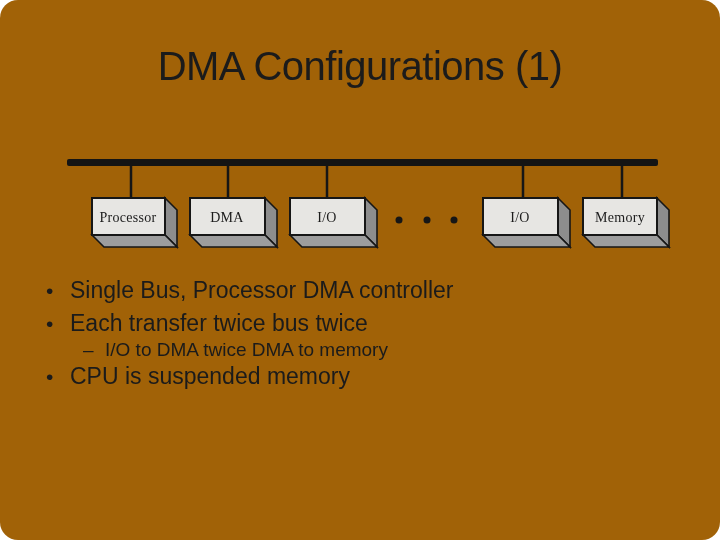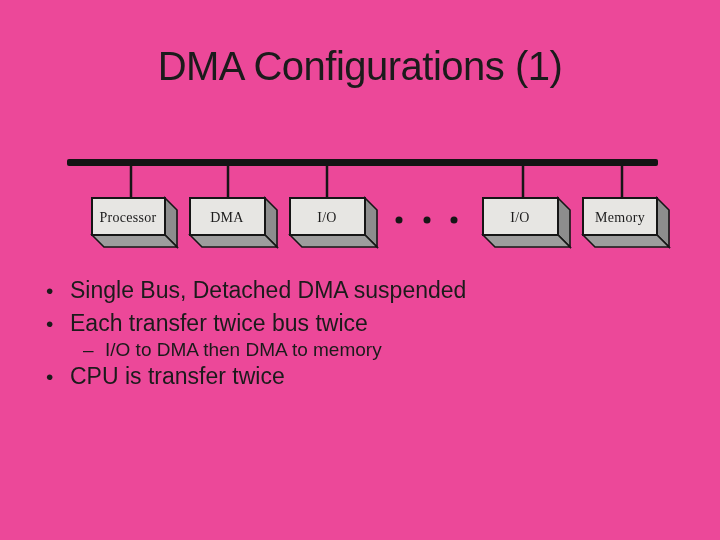--- a/index.html
+++ b/index.html
@@ -1,20 +1,20 @@
 <!DOCTYPE html>
 <html><head>
 <meta charset="utf-8">
 <style>
   html,body { margin:0; padding:0; background:#ffffff; }
   body { width:720px; height:540px; font-family:"Liberation Sans", sans-serif; }
 
   .slide {
     position:relative; width:720px; height:540px;
-    background:#ec4899; overflow:hidden;
+    background:#a16207; overflow:hidden;border-radius:18px;
   }
 
   .slide-title {
     position:absolute; top:42px; left:0; width:720px;
     text-align:center; font-size:40px; line-height:48px;
     color:#1b1b1b; letter-spacing:-0.5px; white-space:nowrap;
   }
 
   
   .diagram-svg { position:absolute; top:0; left:0; }
@@ -93,31 +93,31 @@
     <g>
       <polygon class="box-panel" points="657,198 669,210 669,247 657,235" fill="#8d8d8d"></polygon>
       <polygon class="box-panel" points="583,235 595,247 669,247 657,235" fill="#9d9d9d"></polygon>
       <rect class="box-face" x="583" y="198" width="74" height="37" fill="#e7e6e3"></rect>
       <text class="node-label" x="620" y="222">Memory</text>
     </g>
   </svg>
 
   <div class="bullet-row" style="top:276px">
     <span class="marker">•</span>
-    <span>Single Bus, Detached DMA suspended</span>
+    <span>Single Bus, Processor DMA controller</span>
   </div>
 
   <div class="bullet-row" style="top:309px">
     <span class="marker">•</span>
     <span>Each transfer twice bus twice</span>
   </div>
 
   <div class="bullet-row sub" style="top:338px">
     <span class="marker">–</span>
-    <span>I/O to DMA then DMA to memory</span>
+    <span>I/O to DMA twice DMA to memory</span>
   </div>
 
   <div class="bullet-row" style="top:362px">
     <span class="marker">•</span>
-    <span>CPU is transfer twice</span>
+    <span>CPU is suspended memory</span>
   </div>
 
 </div>
 
 </body></html>

